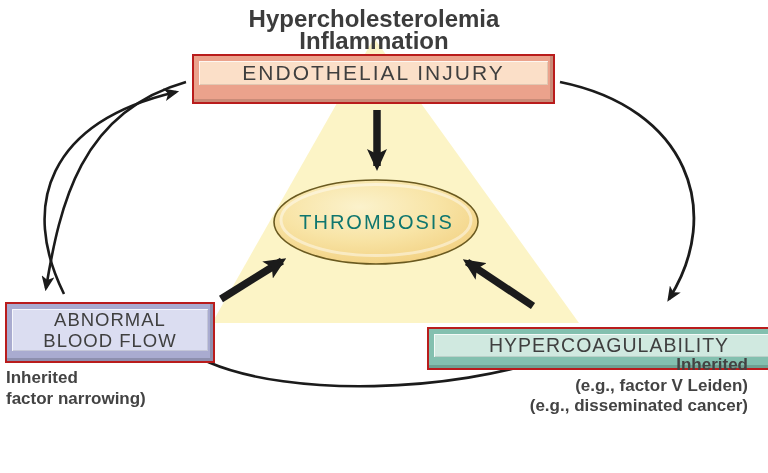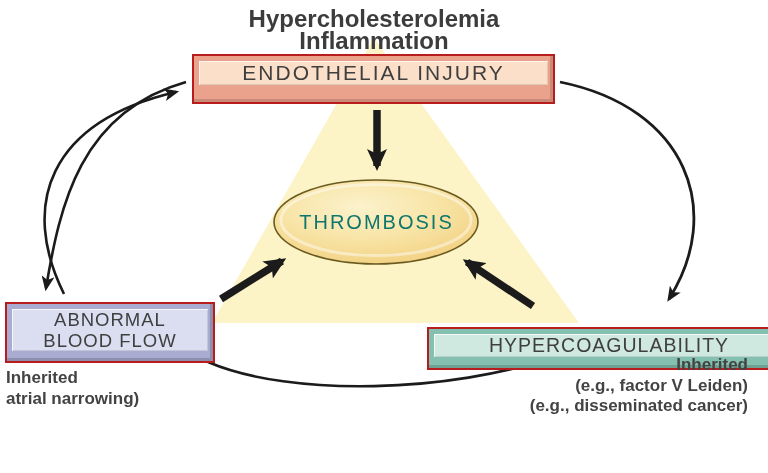--- a/index.html
+++ b/index.html
@@ -108,21 +108,21 @@
   </div>
 
   <div class="box box-hyper">
     <div class="box-inner">
       <span>HYPERCOAGULABILITY</span>
     </div>
   </div>
 
   <div class="note note-left">
     <div>Inherited</div>
-    <div>atrial narrowing)</div>
+    <div>factor narrowing)</div>
   </div>
 
   <div class="note note-right">
     <div>Inherited</div>
     <div>(e.g., factor V Leiden)</div>
     <div>(e.g., disseminated cancer)</div>
   </div>
 
 </div>
 

